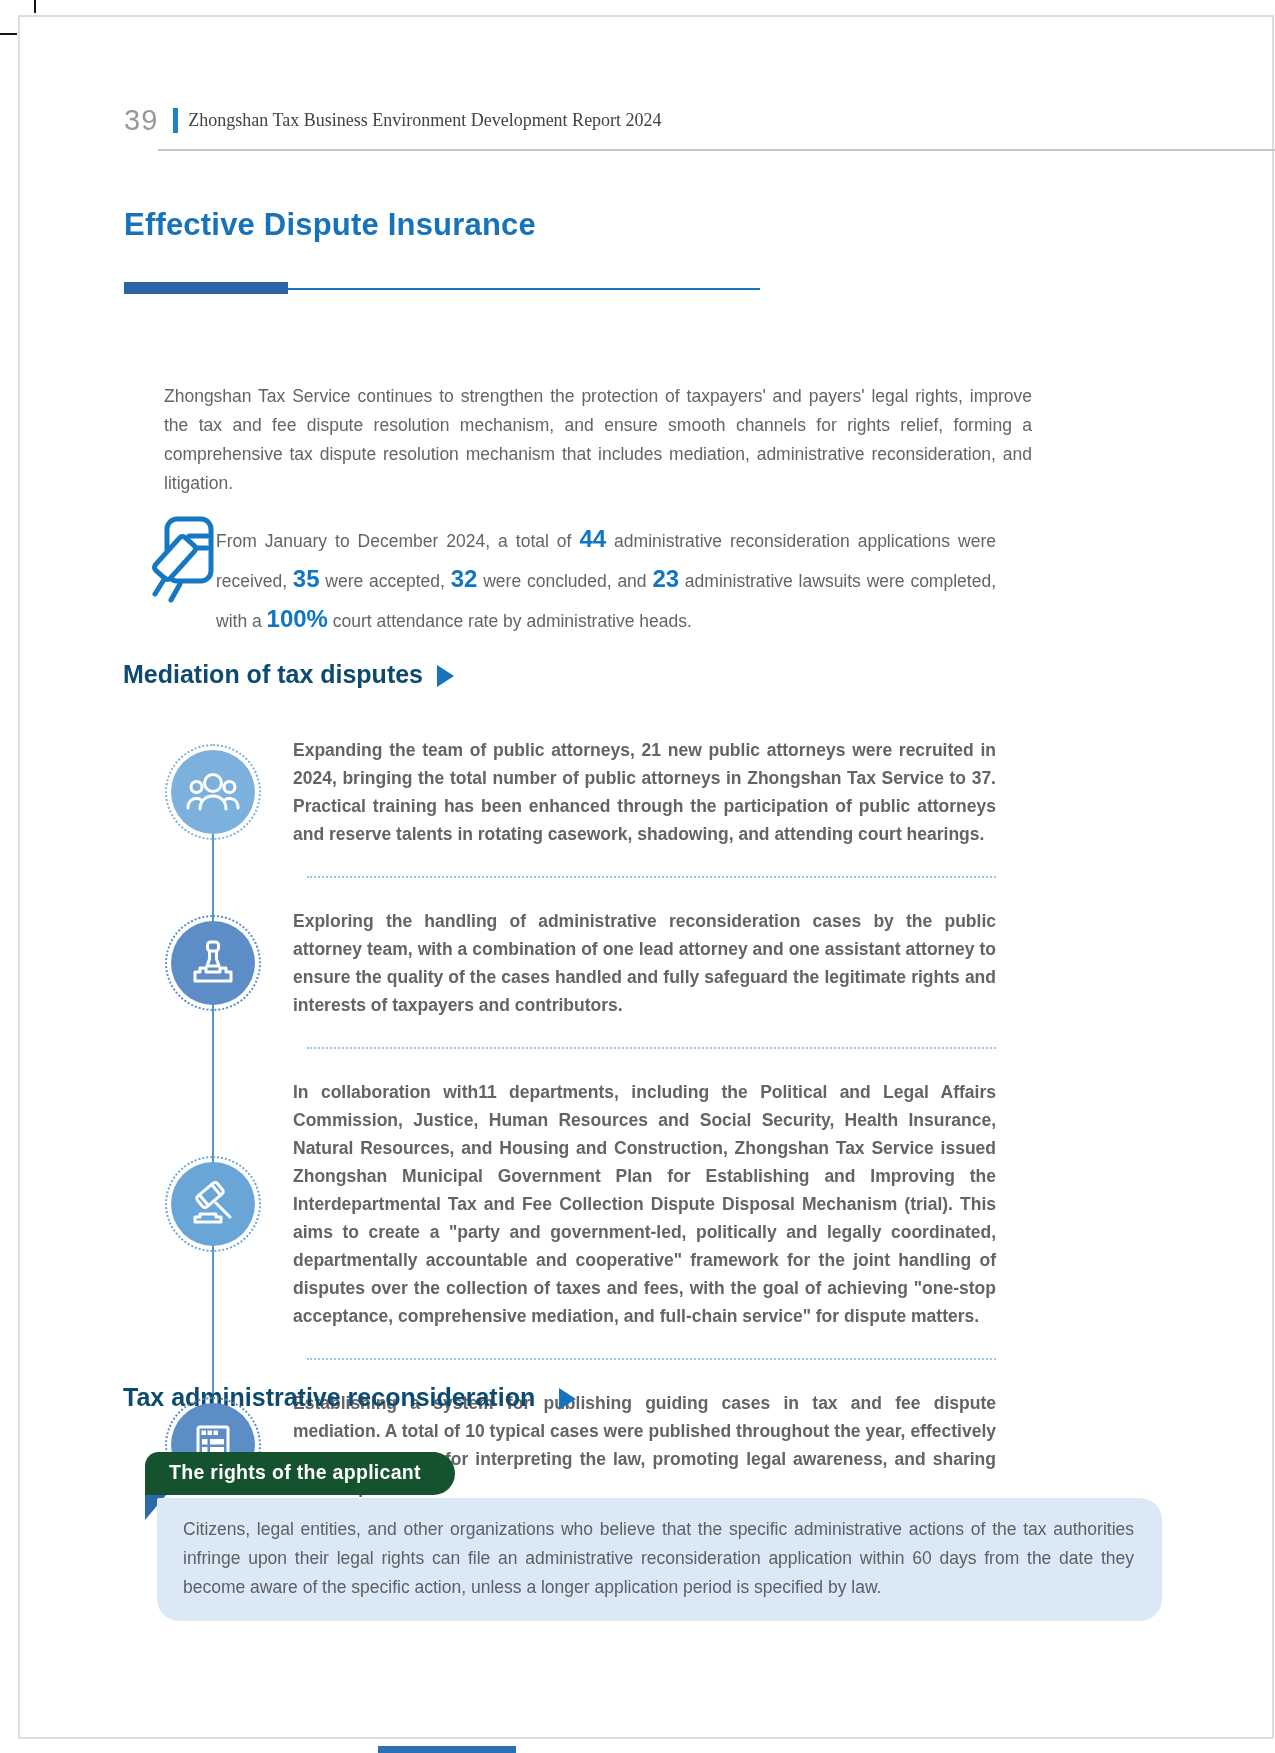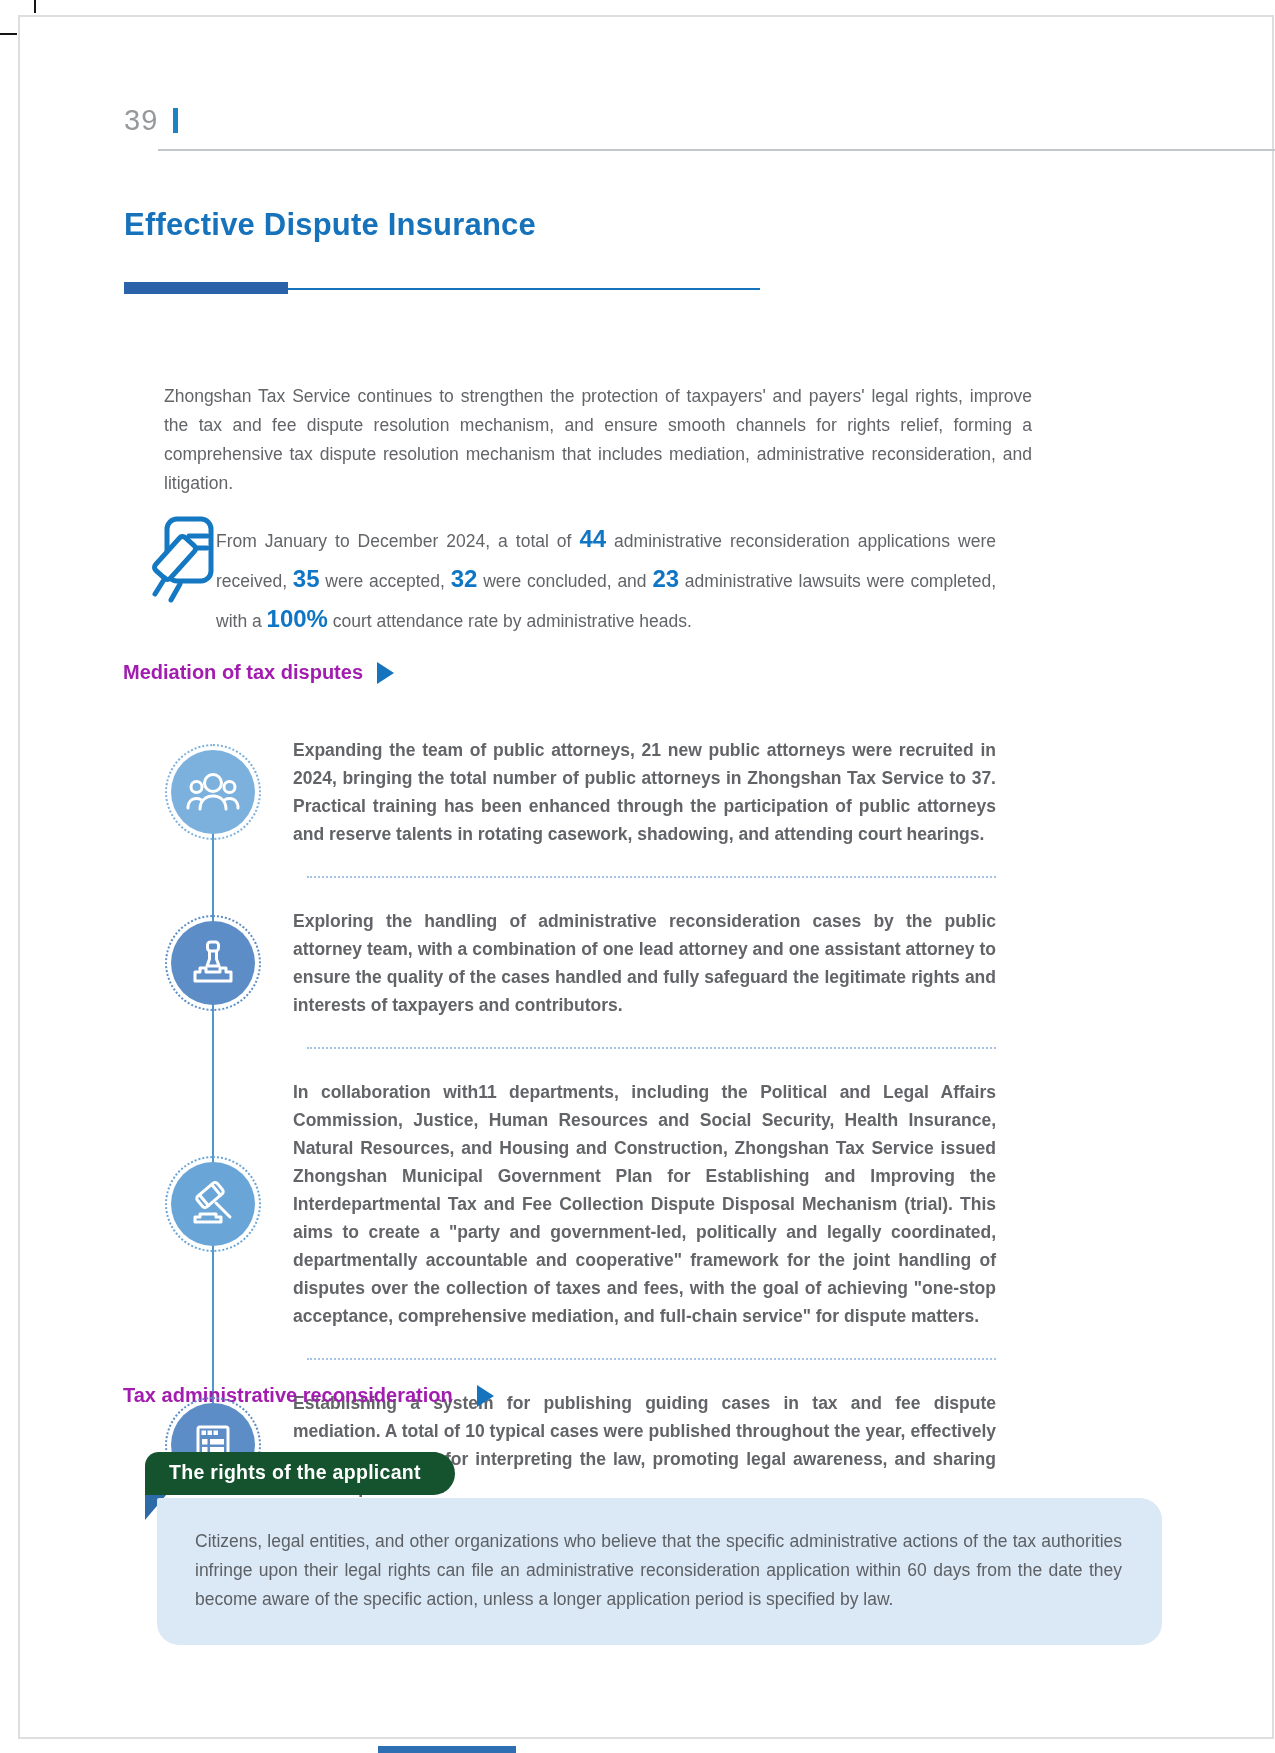--- a/index.html
+++ b/index.html
@@ -24,21 +24,21 @@
   .page-title{left:124px;top:206px;font-size:31px;line-height:37px;font-weight:bold;color:#1673bb;letter-spacing:.2px;}
   .title-rule-thin{left:124px;top:288px;width:636px;height:2px;background:#1673bb;}
   .title-rule-thick{left:124px;top:282px;width:164px;height:12px;background:#2a63a9;}
   
   .intro{left:128px;top:364px;width:868px;font-size:17.5px;line-height:29px;color:#626468;text-align:justify;margin-left:36px;}
   
   .hl-icon{left:149px;top:514px;}
   .hl-text{left:216px;top:502px;width:780px;font-size:17.5px;line-height:37px;color:#626468;text-align:justify;}
   .hl-text b.num{font-size:24px;font-weight:bold;color:#0e76c5;}
   
-  .sec-head{font-size:20px;font-weight:bold;color:#a21caf;display:flex;align-items:center;}
+  .sec-head{font-size:25px;font-weight:bold;color:#0c4a6e;display:flex;align-items:center;}
   .sec-head .tri{display:inline-block;width:0;height:0;border-left:17px solid #1574bd;
     border-top:11px solid transparent;border-bottom:11px solid transparent;margin-left:14px;margin-top:2px;}
   .sec-head.h2 .tri{margin-left:24px;}
   .head1{left:123px;top:660px;}
   .head2{left:123px;top:1383px;}
   
   .timeline{left:133px;top:712px;width:863px;}
   .timeline:before{content:"";position:absolute;left:79px;top:66px;bottom:48px;width:2px;background:#4f95d2;}
   .t-item{display:flex;align-items:center;padding:6px 0;position:relative;font-weight:bold;}
   .t-icon-cell{width:160px;flex:none;display:flex;justify-content:center;}
@@ -46,34 +46,35 @@
   .t-badge .ring{position:absolute;inset:0;border-radius:50%;border:2px dotted currentColor;}
   .t-badge .disc{width:84px;height:84px;border-radius:50%;background:currentColor;display:flex;align-items:center;justify-content:center;}
   .t-text{flex:1;font-size:17.5px;line-height:28px;color:#626468;text-align:justify;}
   .t-sep{border-top:2px dotted #a3c5e3;margin:5px 0 5px 174px;}
   
   .tab{left:145px;top:1452px;background:#14532d;color:#ffffff;font-size:19.5px;font-weight:bold;
     padding:9px 34px 11px 24px;border-radius:14px 22px 22px 0;letter-spacing:.3px;z-index:2;}
   .fold{left:145px;top:1488px;width:0;height:0;border-top:32px solid #2d6ba8;border-right:27px solid transparent;z-index:0;}
   .info-box{left:157px;top:1498px;width:951px;background:#dbe8f6;border-radius:2px 22px 22px 22px;
     padding:17px 28px 19px 26px;z-index:1;}
-  .info-box p{margin:12px;font-size:17.5px;line-height:29px;color:#5d6064;text-align:justify;}
+  .info-box p{margin:0;font-size:17.5px;line-height:29px;color:#5d6064;text-align:justify;}
   .bottom-accent{left:378px;top:1746px;width:138px;height:7px;background:#2e6fb3;}
   svg{display:block;}
 </style>
 </head>
 <body>
 
 <div class="abs sheet"></div>
 <div class="abs crop-v"></div>
 <div class="abs crop-h"></div>
 
 <div class="abs hdr">
   <span class="page-num">39</span>
   <span class="hdr-bar"></span>
+  <span class="hdr-title">Zhongshan Tax Business Environment Development Report 2024</span>
 </div>
 <div class="abs hdr-rule"></div>
 
 <div class="abs page-title">
   <div>Effective Dispute Insurance</div>
 </div>
 <div class="abs title-rule-thin"></div>
 <div class="abs title-rule-thick"></div>
 
 <p class="abs intro">Zhongshan Tax Service continues to strengthen the protection of taxpayers' and payers' legal rights, improve the tax and fee dispute resolution mechanism, and ensure smooth channels for rights relief, forming a comprehensive tax dispute resolution mechanism that includes mediation, administrative reconsideration, and litigation.</p>

